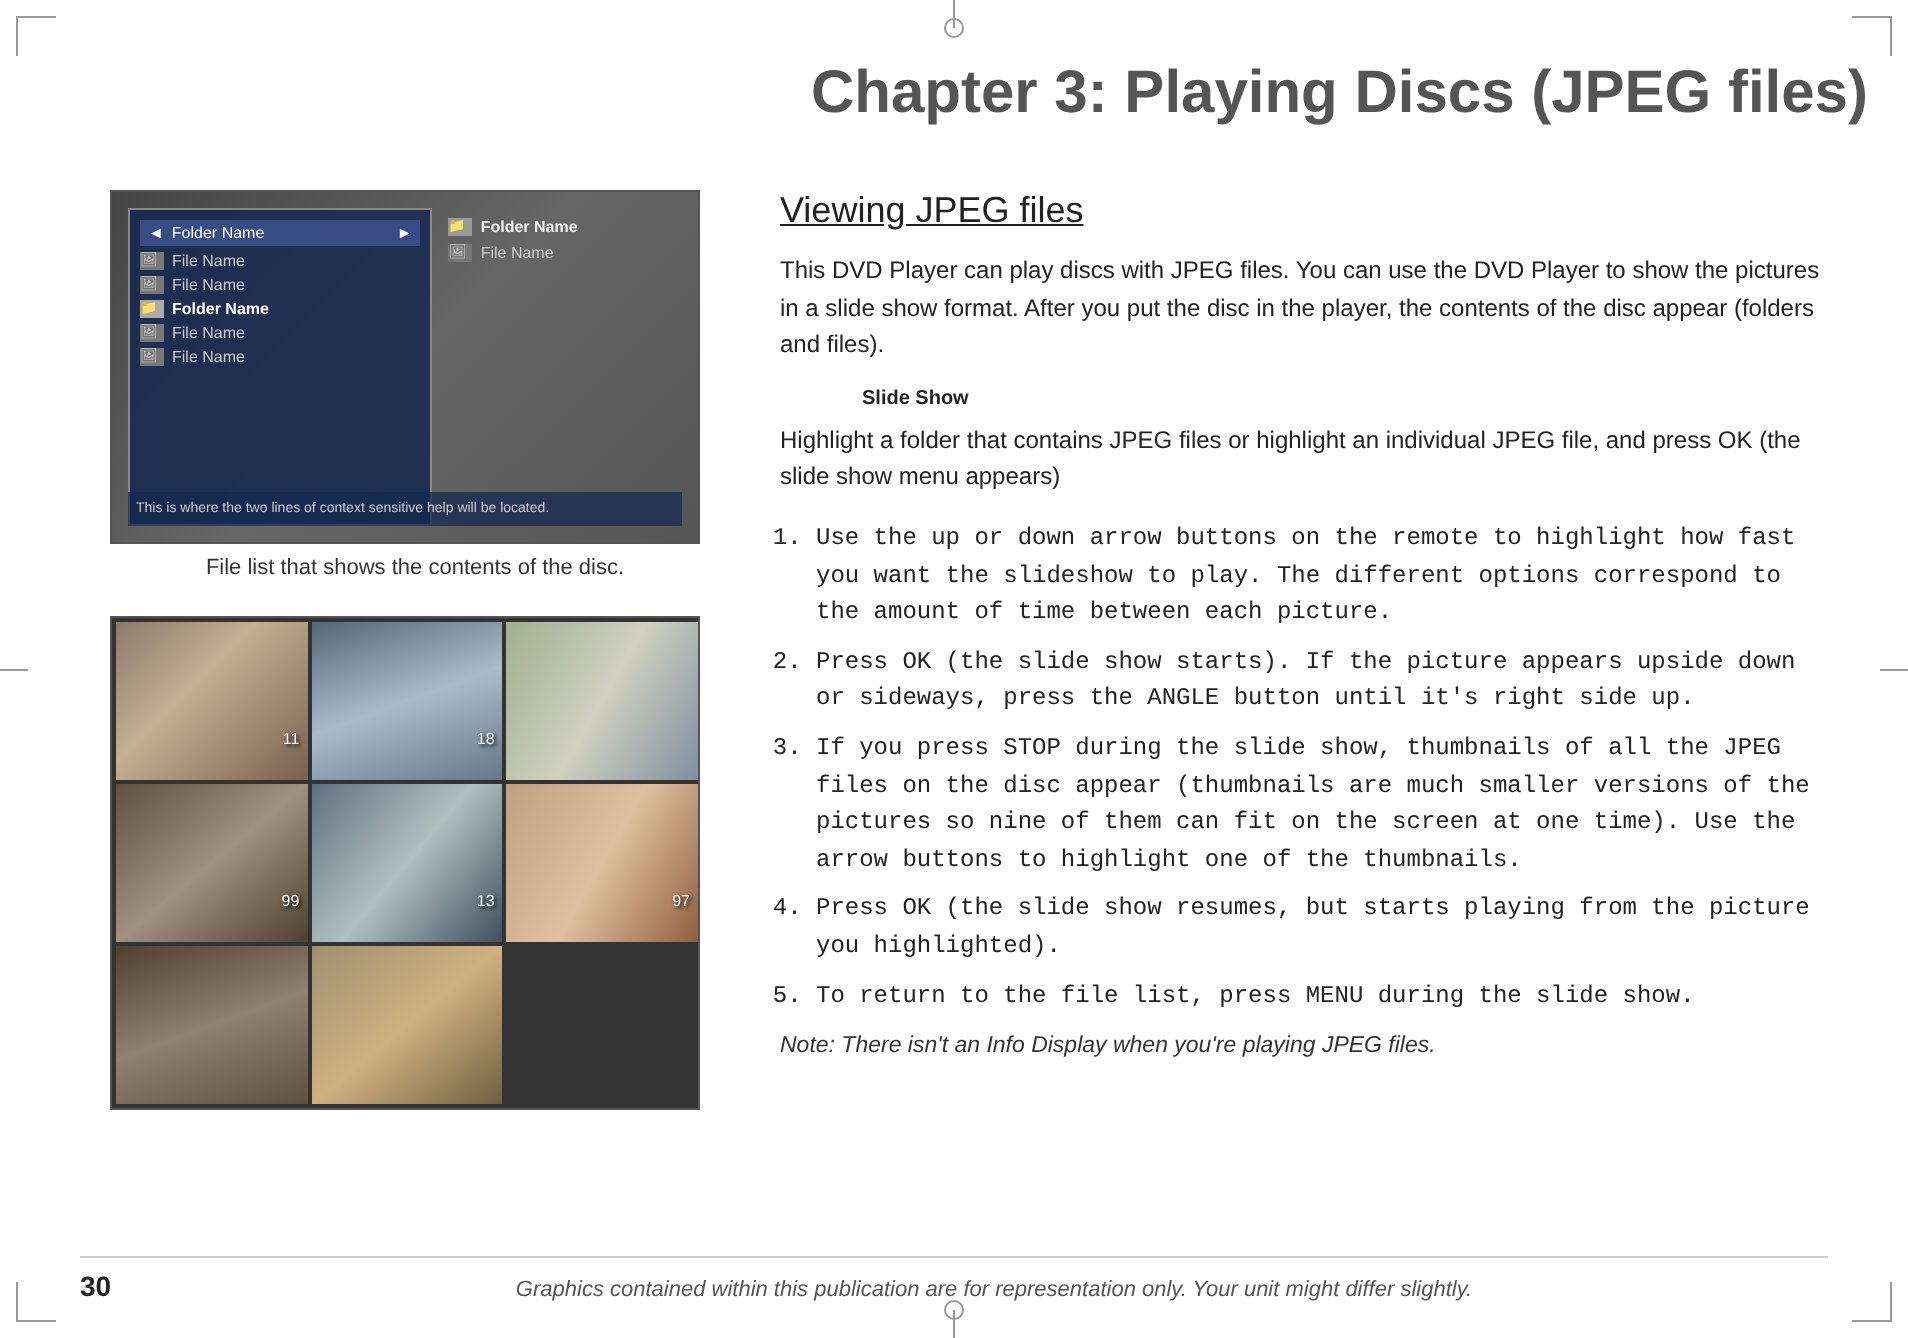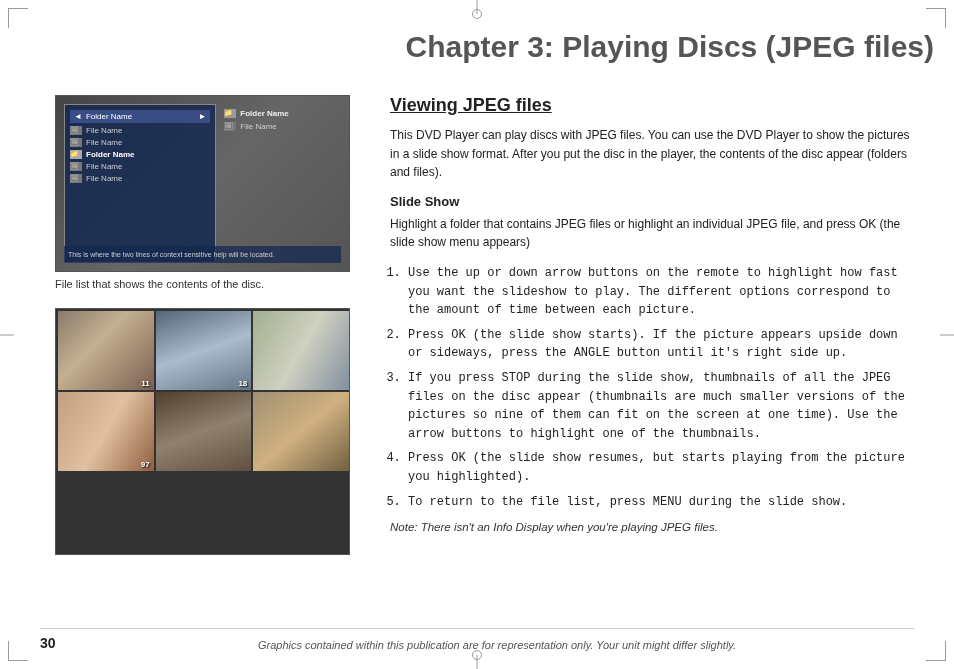--- a/index.html
+++ b/index.html
@@ -143,21 +143,21 @@
       background: rgba(20,40,80,0.75);
       color: #ccc;
       font-size: 7px;
       padding: 4px;
       line-height: 1.3;
     }
 
     .screenshot-caption {
       font-size: 11px;
       color: #333;
-      text-align: left;
+      text-align: center;
       margin-top: 6px;
       margin-bottom: 18px;
     }
 
     
     .thumbnail-grid {
       width: 295px;
       height: 245px;
       display: grid;
       grid-template-columns: repeat(3, 1fr);
@@ -177,64 +177,65 @@
     .thumb-2 { background: linear-gradient(120deg, #a0b090 0%, #d0d0c0 50%, #8090a0 100%); }
     .thumb-3 { background: linear-gradient(140deg, #605040 0%, #a09080 50%, #504030 100%); }
     .thumb-4 { background: linear-gradient(150deg, #909090 0%, #c0b0a0 50%, #806050 100%); }
     .thumb-5 { background: linear-gradient(130deg, #607080 0%, #b0c0c0 50%, #405060 100%); }
     .thumb-6 { background: linear-gradient(120deg, #c0a080 0%, #e0c0a0 50%, #906040 100%); }
     .thumb-7 { background: linear-gradient(160deg, #504030 0%, #908070 50%, #605040 100%); }
     .thumb-8 { background: linear-gradient(140deg, #a09070 0%, #d0b080 50%, #706040 100%); }
 
     .thumb-number {
       position: absolute;
-      bottom: 2px;
+      bottom: 16px;
       right: 4px;
       font-size: 8px;
       color: #fff;
       text-shadow: 1px 1px 2px #000;
-      font-weight: bold;
+      font-weight: normal;
       text-align: center;
     }
 
     .thumbnail-caption {
       font-size: 11px;
       color: #333;
       margin-top: 6px;
       line-height: 1.4;
     }
 
     
     .right-col {
       position: absolute;
       top: 95px;
       left: 390px;
       right: 40px;
     }
 
     .section-title {
       font-size: 18px;
-      font-weight: bold;
+      font-weight: normal;
       color: #222;
       text-decoration: underline;
       margin-bottom: 10px;
     }
 
     .body-text {
       font-size: 12px;
       color: #222;
       line-height: 1.55;
       margin-bottom: 12px;
     }
 
     .subsection-title {
-      font-size: 13px;
+      font-size: 10px;
       font-weight: bold;
       color: #222;
       margin-bottom: 6px;
+      margin-left: 41px;
     }
 
     .numbered-list {
       margin-left: 18px;
       margin-bottom: 10px;
     }
 
     .numbered-list li {
       font-size: 12px;
       color: #222;
@@ -351,20 +352,26 @@
     <div class="thumbnail-grid">
       <div class="thumb-cell thumb-0">
         <span class="thumb-number">11</span>
       </div>
       <div class="thumb-cell thumb-1">
         <span class="thumb-number">18</span>
       </div>
       <div class="thumb-cell thumb-2">
         <span class="thumb-number"></span>
       </div>
+      <div class="thumb-cell thumb-3">
+        <span class="thumb-number">99</span>
+      </div>
+      <div class="thumb-cell thumb-5">
+        <span class="thumb-number">13</span>
+      </div>
       <div class="thumb-cell thumb-6">
         <span class="thumb-number">97</span>
       </div>
       <div class="thumb-cell thumb-7">
         <span class="thumb-number"></span>
       </div>
       <div class="thumb-cell thumb-8">
         <span class="thumb-number"></span>
       </div>
     </div>

